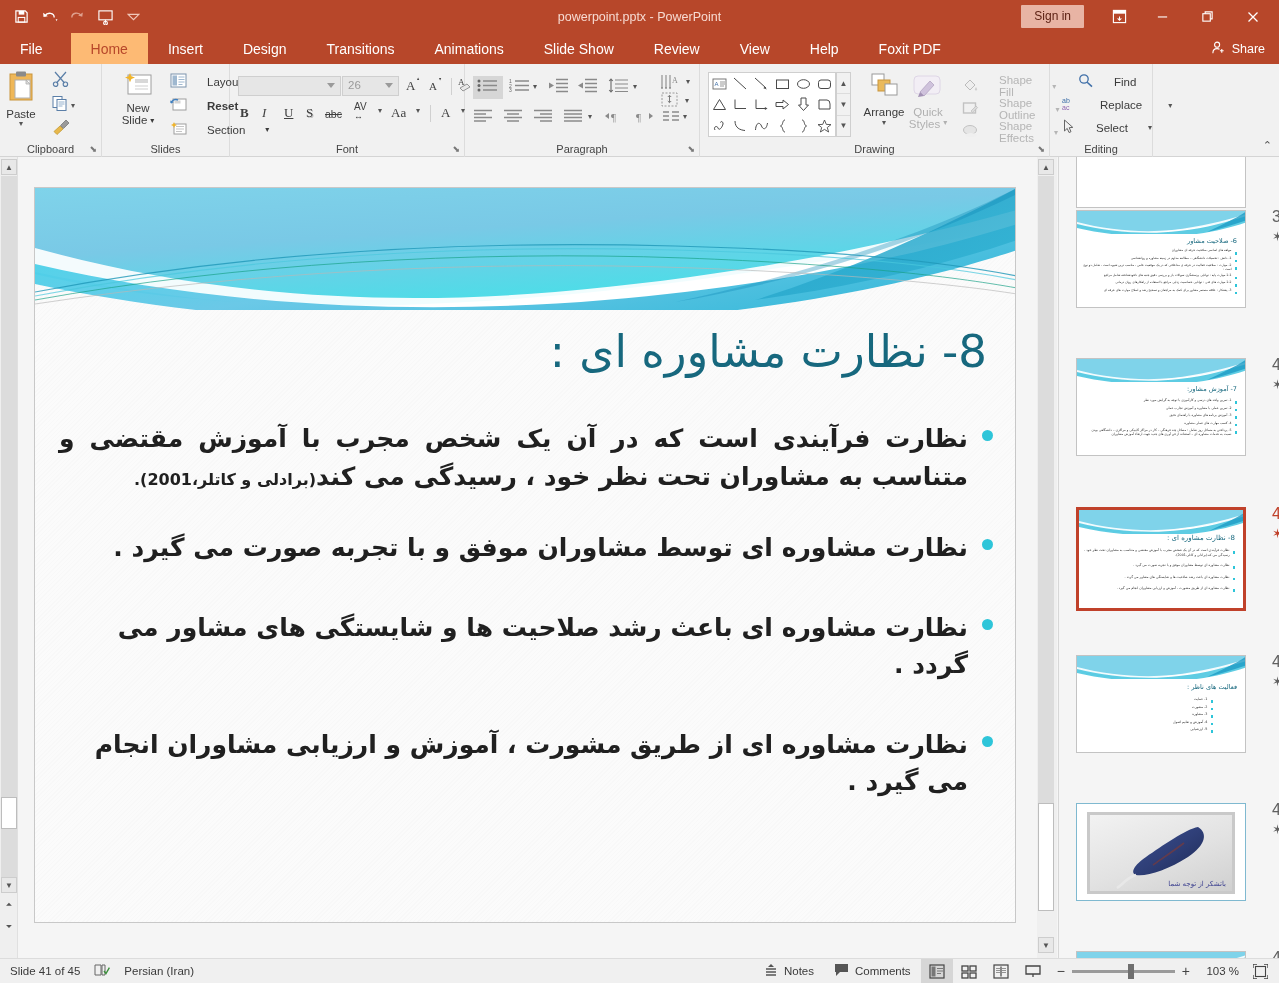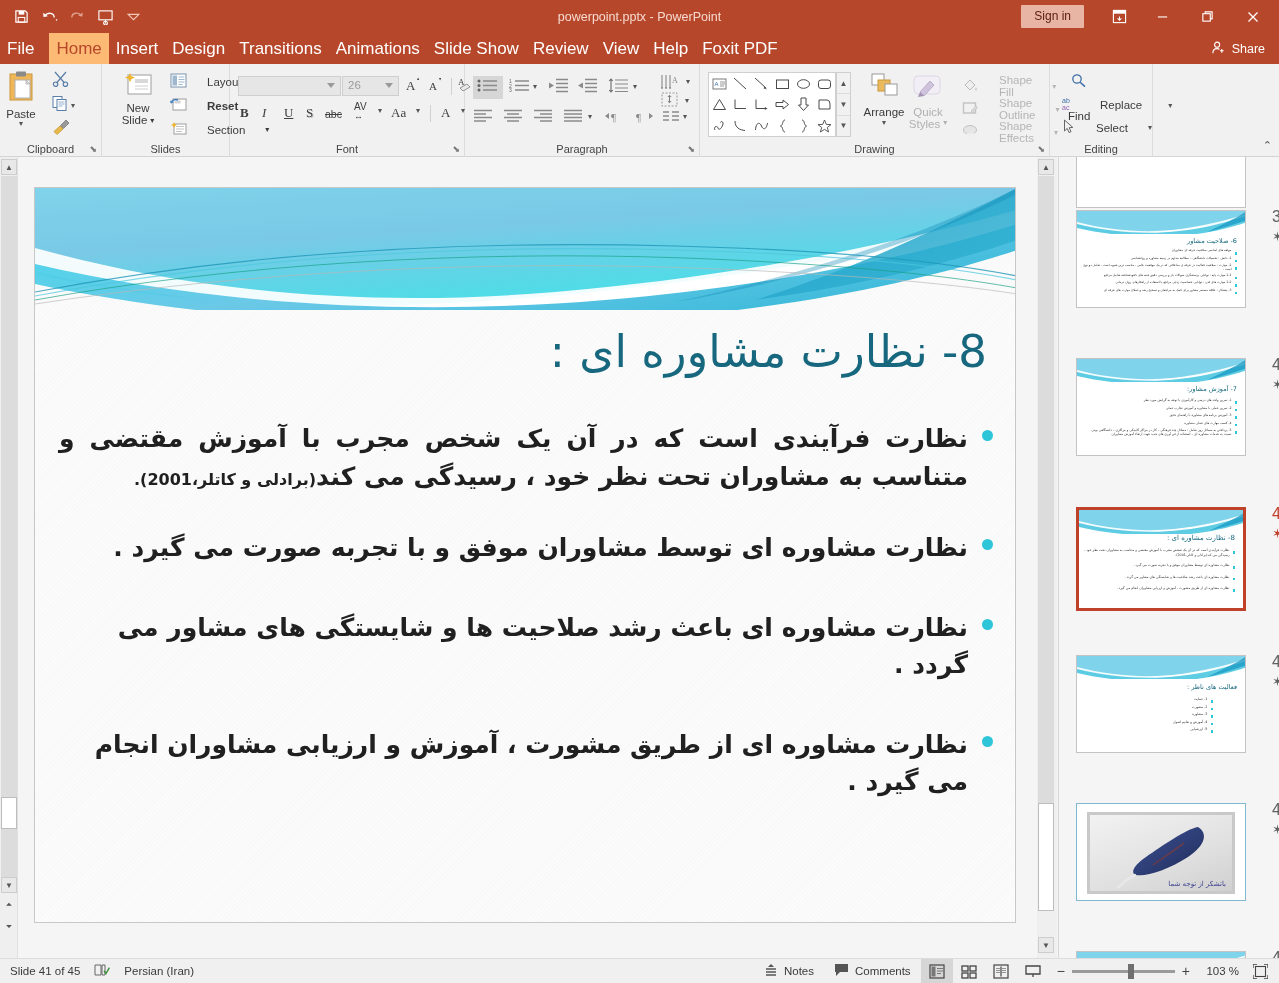--- a/index.html
+++ b/index.html
@@ -41,22 +41,22 @@
     color: #ffffff; font-size: 13px;
   }
   .winbtn.ribbon-opt { width: 42px; }
 
   
   .tabbar {
     position: absolute; top: 33px; left: 0; width: 1279px; height: 31px;
     background: #b7472a; display: flex; align-items: stretch;
   }
   .tab {
-    padding: 0 7px; display: flex; align-items: center;
-    color: #ffffff; font-size: 17px; height: 31px;
+    padding: 0 20px; display: flex; align-items: center;
+    color: #ffffff; font-size: 14px; height: 31px;
   }
   .tab.active { background: #fdba74; color: #b7472a; margin-left: 8px; }
   .tellme {
     display: flex; align-items: center; gap: 7px; margin-left: 14px;
     color: #ffffff; font-size: 12.5px;
   }
   .share-area {
     position: absolute; right: 14px; top: 0; height: 31px;
     display: flex; align-items: center; gap: 6px; color: #fff; font-size: 12.5px;
   }
@@ -724,21 +724,21 @@
           </svg>
       </span>
       <span>Shape Effects</span>
       <span style="font-size:8px;">▾</span>
     </div>
     <div class="rgroup-label">Drawing</div>
     <div class="dlg-launch">⬊</div>
   </div>
 
   <div class="rgroup" style="left:1050px; width:103px;">
-    <div class="smallbtn" style="position:absolute; left:18px; top:9px;flex-direction:column;">
+    <div class="smallbtn" style="position:absolute; left:28px; top:9px;">
       <span>
         <svg width="16" height="15" viewBox="0 0 16 15">
             <circle cx="6" cy="6" r="4.2" fill="none" stroke="#3f6fa8" stroke-width="1.3"></circle>
             <path d="M9.2 9.2 L14 13.6" stroke="#3f6fa8" stroke-width="1.5"></path>
           </svg>
       </span>
       <span>Find</span>
     </div>
     <div class="smallbtn" style="position:absolute; left:12px; top:32px;">
       <span>

